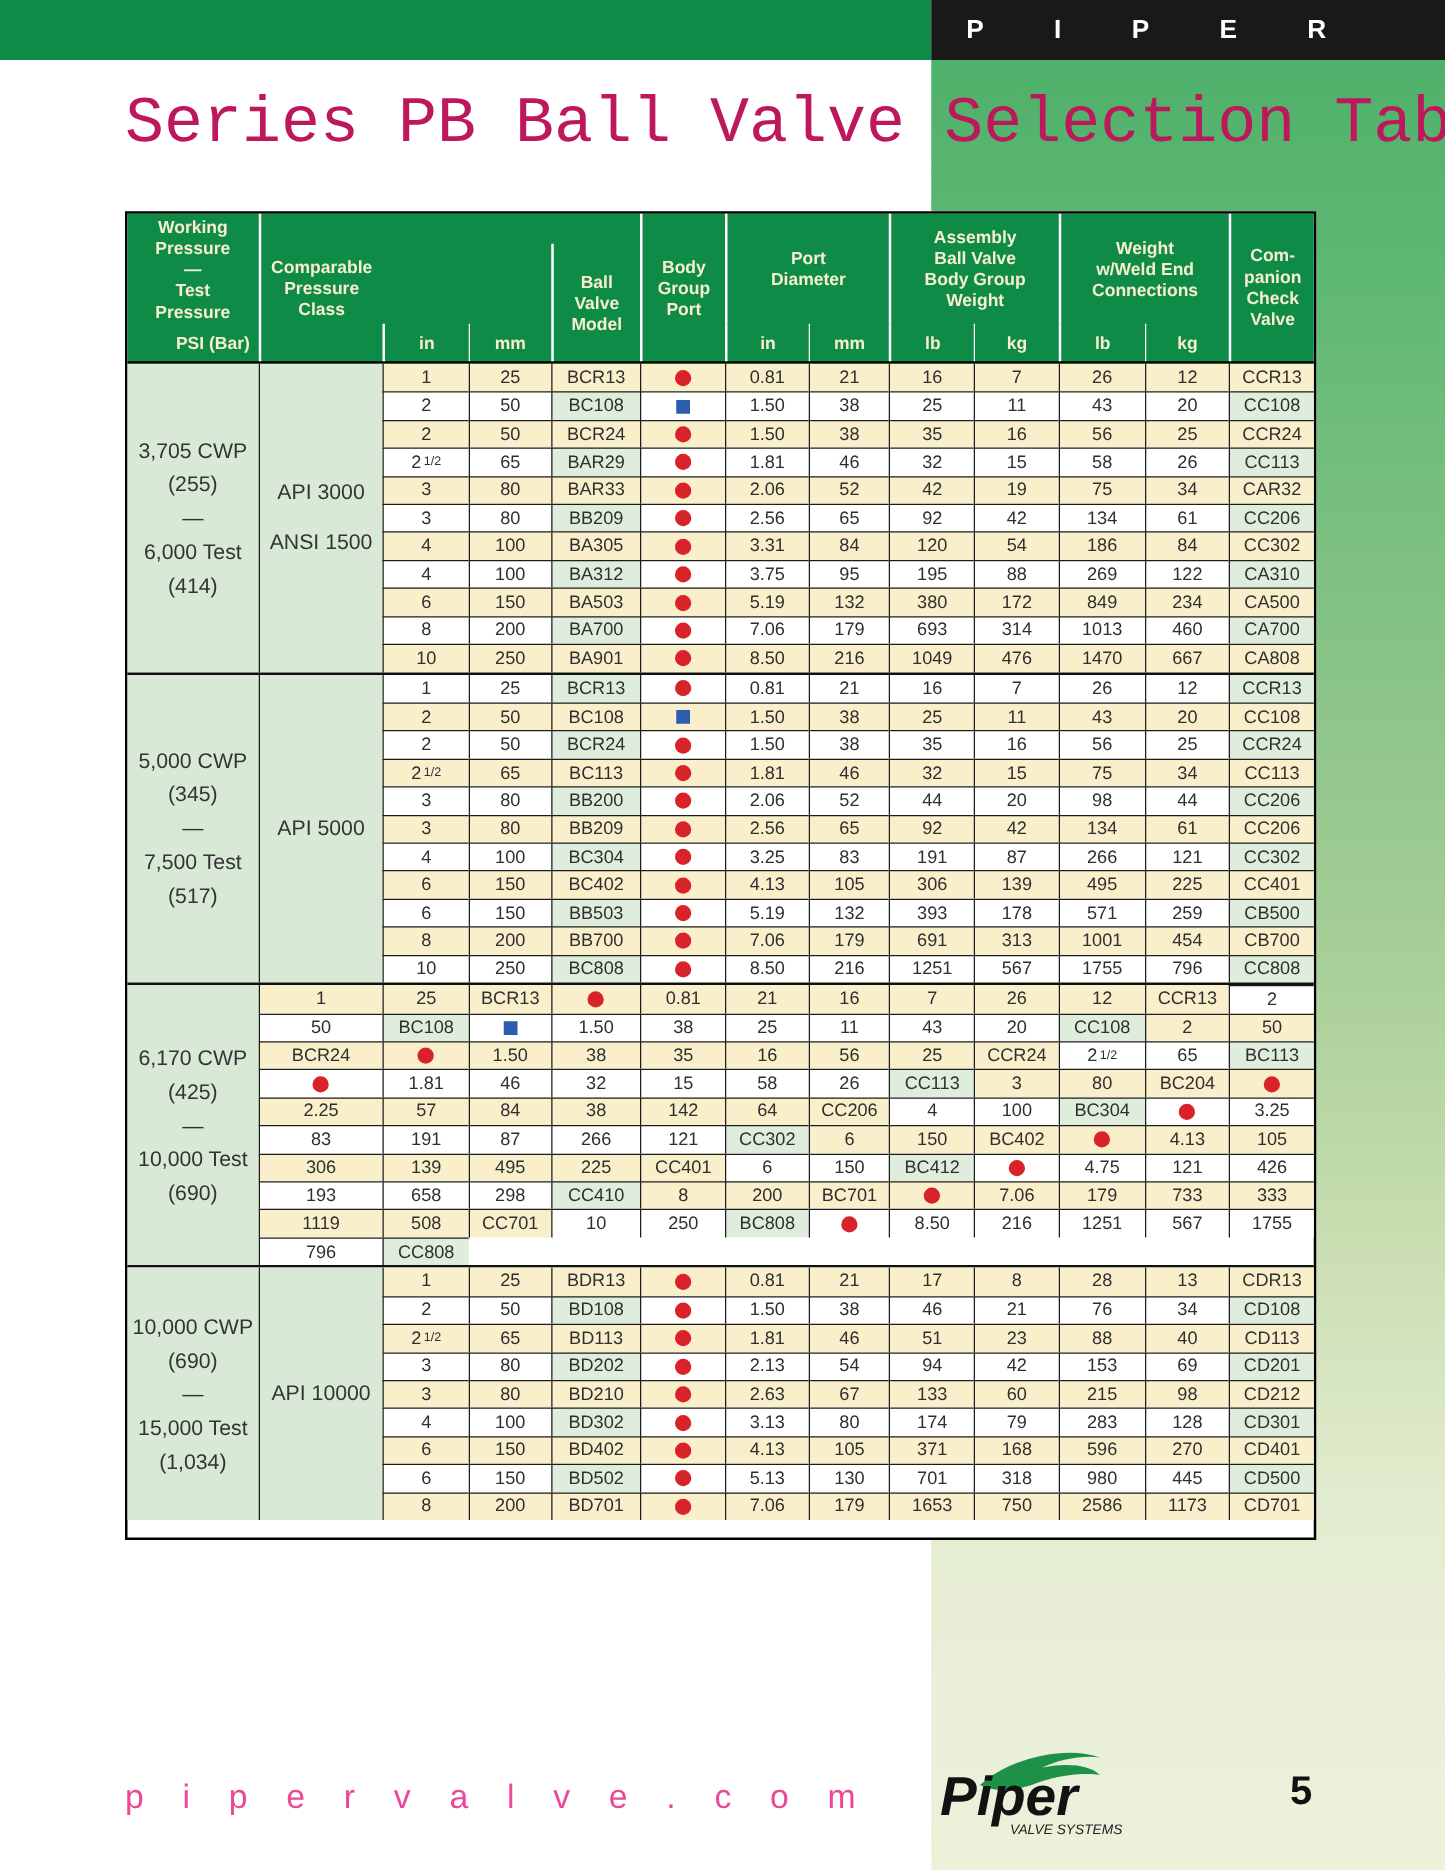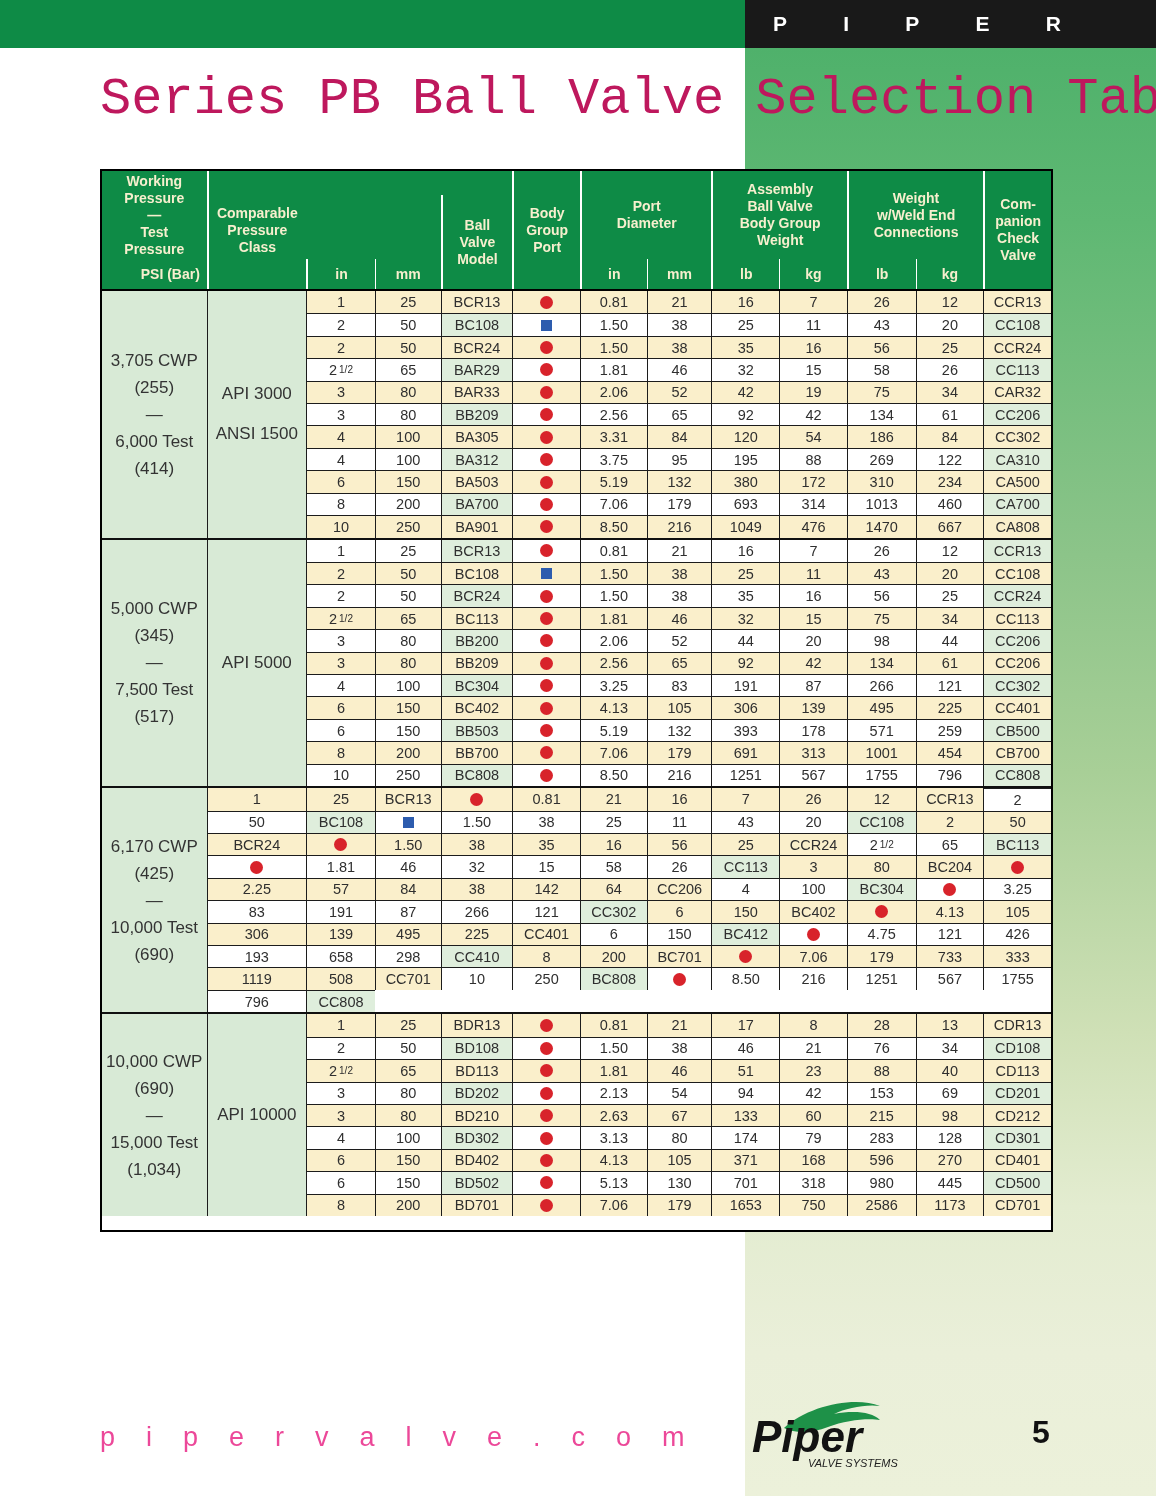--- a/index.html
+++ b/index.html
@@ -264,21 +264,21 @@
           <div class="dc cream bt">6</div>
           <div class="dc cream bt">150</div>
           <div class="dc cream bt">BA503</div>
           <div class="dc cream bt">
             <span class="dot"></span>
           </div>
           <div class="dc cream bt">5.19</div>
           <div class="dc cream bt">132</div>
           <div class="dc cream bt">380</div>
           <div class="dc cream bt">172</div>
-          <div class="dc cream bt">310</div>
+          <div class="dc cream bt">849</div>
           <div class="dc cream bt">234</div>
           <div class="dc cream bt">CA500</div>
           <div class="dc white bt">8</div>
           <div class="dc white bt">200</div>
           <div class="dc green bt">BA700</div>
           <div class="dc white bt">
             <span class="dot"></span>
           </div>
           <div class="dc white bt">7.06</div>
           <div class="dc white bt">179</div>

